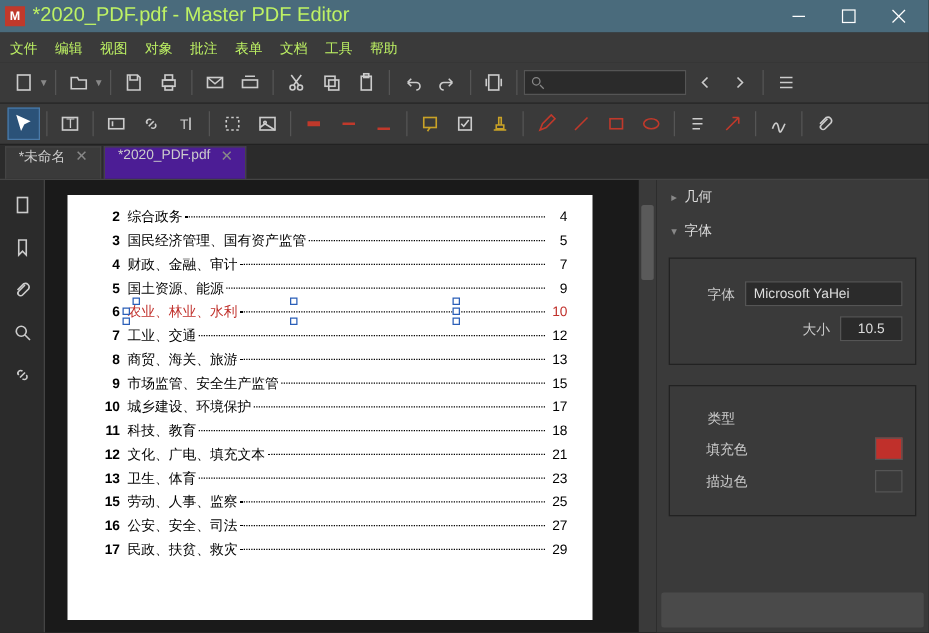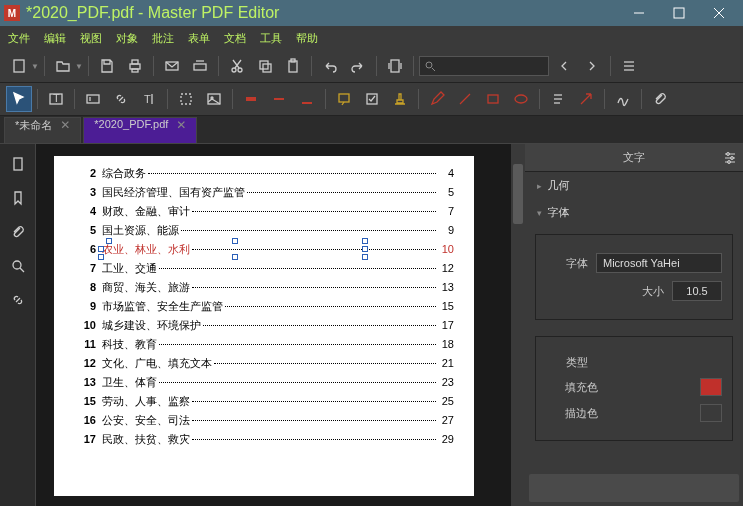--- a/index.html
+++ b/index.html
@@ -462,31 +462,20 @@
           <span class="tocdots"></span>
           <span class="tocpg">29</span>
         </div>
       </div>
     <div class="scrollv">
         <div class="scrollthumb"></div>
       </div>
   </div>
 
   <div class="rpanel">
-    <div class="rhead">
-      <span>文字</span>
-      <span class="rsettings"><svg width="14" height="14" stroke="#ccc" fill="none">
-            <line x1="2" y1="4" x2="12" y2="4"></line>
-            <line x1="2" y1="8" x2="12" y2="8"></line>
-            <line x1="2" y1="12" x2="12" y2="12"></line>
-            <circle cx="5" cy="4" r="1.5"></circle>
-            <circle cx="9" cy="8" r="1.5"></circle>
-            <circle cx="6" cy="12" r="1.5"></circle>
-          </svg></span>
-    </div>
     <div class="rsec">
         <span class="arr">▸</span>
         <span>几何</span>
       </div>
     <div class="rsec">
         <span class="arr">▾</span>
         <span>字体</span>
       </div>
     <div class="rbox">
       <div class="rrow">

